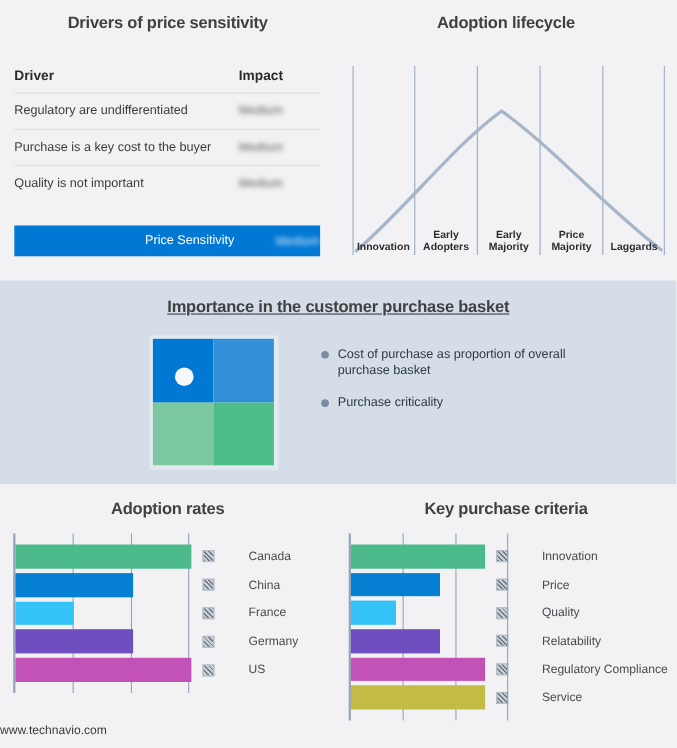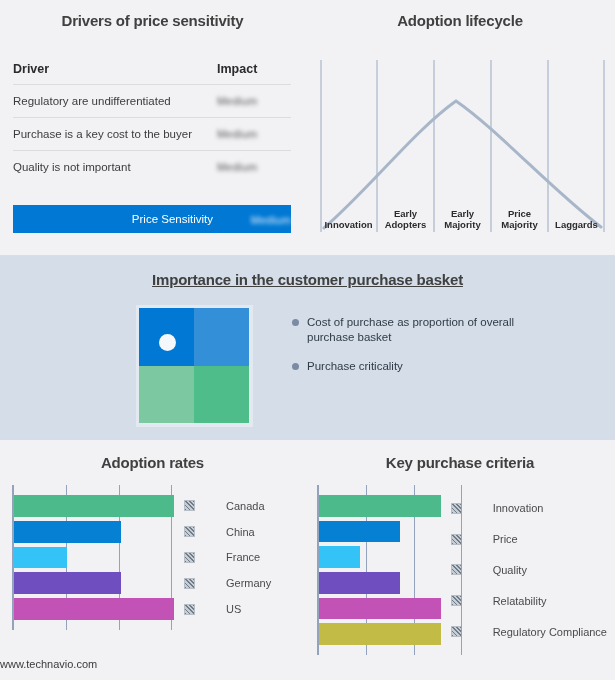--- a/index.html
+++ b/index.html
@@ -507,19 +507,23 @@
             <span class="clegend-label">Quality</span>
           </div>
           <div class="clegend-row">
             <span class="swatch"></span>
             <span class="clegend-label">Relatability</span>
           </div>
           <div class="clegend-row">
             <span class="swatch"></span>
             <span class="clegend-label">Regulatory Compliance</span>
           </div>
+          <div class="clegend-row">
+            <span class="swatch"></span>
+            <span class="clegend-label">Service</span>
+          </div>
         </div>
     </div>
   </div>
 
   <div id="footer-url">www.technavio.com</div>
 
 </div>
 
 </body></html>

